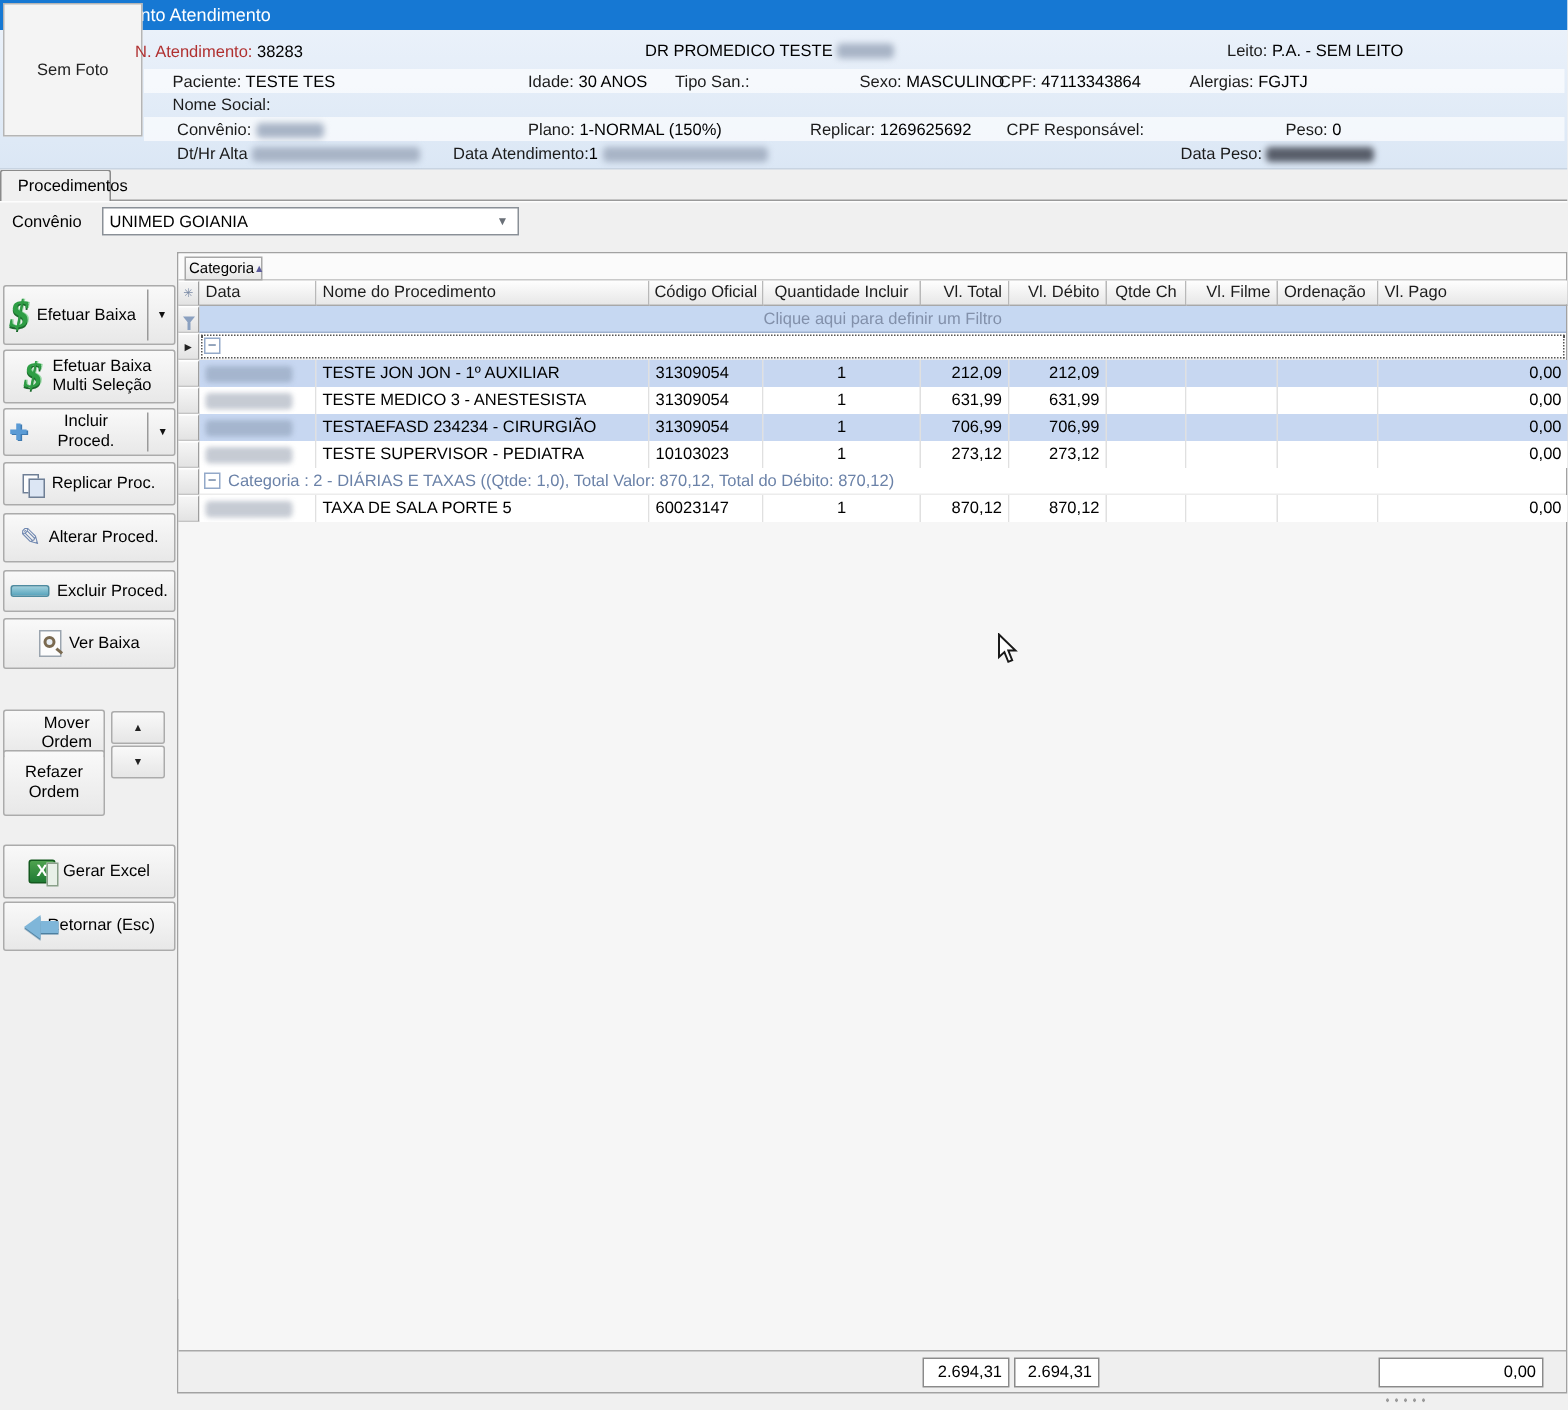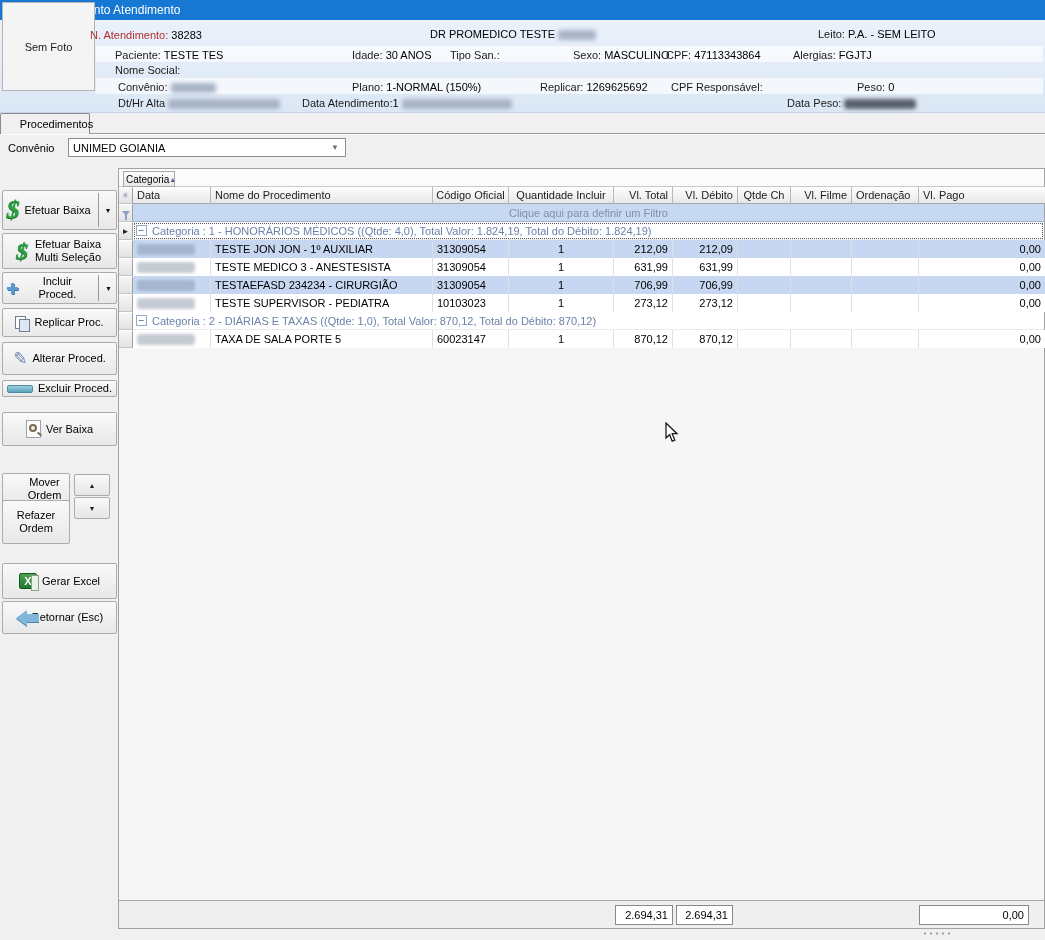--- a/index.html
+++ b/index.html
@@ -234,21 +234,21 @@
 <div class="hf" style="left:302px;top:97px;">
   <span class="hl">Data Atendimento:</span><span class="hv">1</span>
   <span class="blurblob" style="width:110px;"></span>
 </div>
 <div class="hf" style="left:787px;top:97px;">
   <span class="hl">Data Peso:</span>
   <span class="blurblob dark" style="width:72px;"></span>
 </div>
 
 <div class="tabs">
-  <div class="tab active" style="left:0;width:90px;padding-left:31px;">
+  <div class="tab active" style="left:0;width:74px;padding-left:31px;">
     <span>Procedimentos</span>
   </div>
   <div class="tab" style="left:91px;width:157px;margin-top:36px;">
     <span>Baixas deste Pronto Atendimento</span>
   </div>
 </div>
 <div class="content"></div>
 
 <div class="convenio-label">Convênio</div>
 <div class="combo">
@@ -273,21 +273,21 @@
   <span class="ddown">▼</span>
 </div>
 <div class="sbtn" style="top:308px;height:29px;">
   <span class="icon-copy"></span>
   <span class="cap">Replicar Proc.</span>
 </div>
 <div class="sbtn" style="top:342px;height:33px;">
   <span class="icon-pencil">✎</span>
   <span class="cap">Alterar Proced.</span>
 </div>
-<div class="sbtn" style="top:380px;height:17px;">
+<div class="sbtn" style="top:380px;height:28px;">
   <span class="icon-bar"></span>
   <span class="cap">Excluir Proced.</span>
 </div>
 <div class="sbtn" style="top:412px;height:34px;">
   <span class="icon-page">
       <span class="icon-lens"></span>
     </span>
   <span class="cap">Ver Baixa</span>
 </div>
 
@@ -344,21 +344,20 @@
       </div>
     <div class="fcell">Clique aqui para definir um Filtro</div>
   </div>
 
   <div class="grow catrow focused">
     <div class="ind">
         <span class="focus-arrow">►</span>
       </div>
     <div class="catcell">
       <span class="collapse">−</span>
-      <span>Categoria : 1 - HONORÁRIOS MÉDICOS ((Qtde: 4,0), Total Valor: 1.824,19, Total do Débito: 1.824,19)</span>
     </div>
   </div>
 
   <div class="grow drow sel">
     <div class="ind"></div>
     <div class="c c-data">
         <span class="blur-date"></span>
       </div>
     <div class="c c-nome">TESTE JON JON - 1º AUXILIAR</div>
     <div class="c c-cod">31309054</div>

